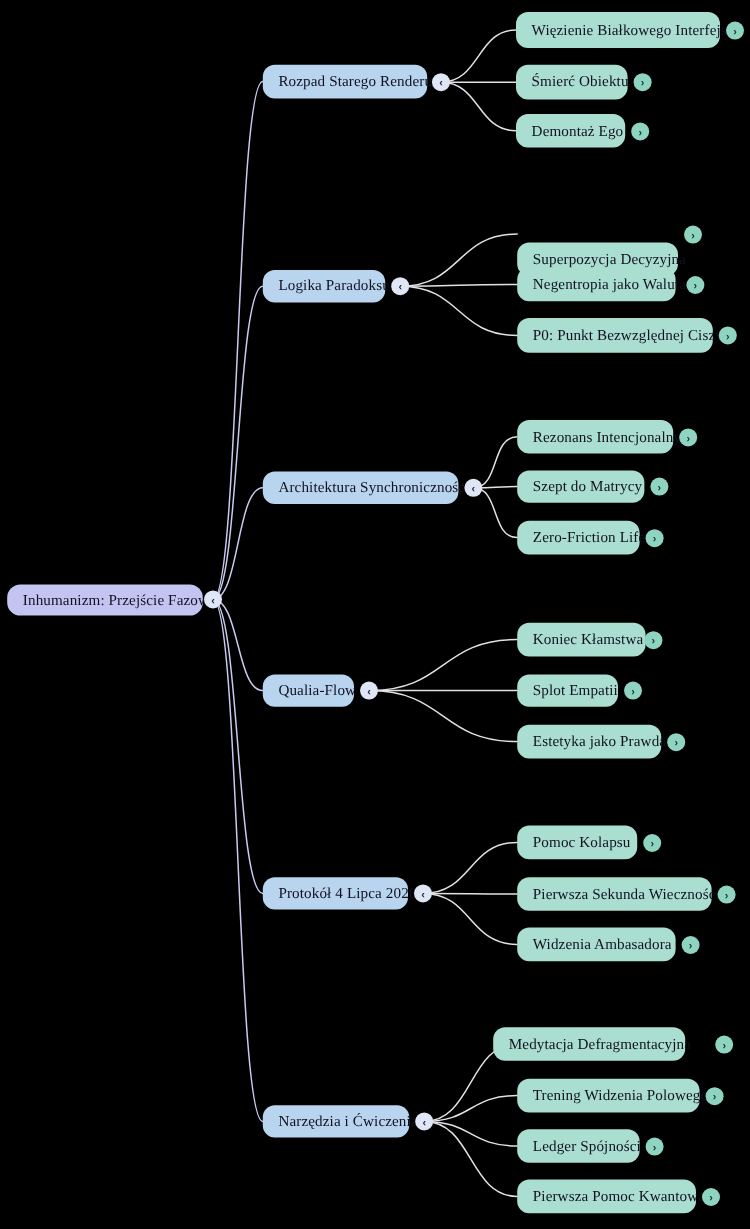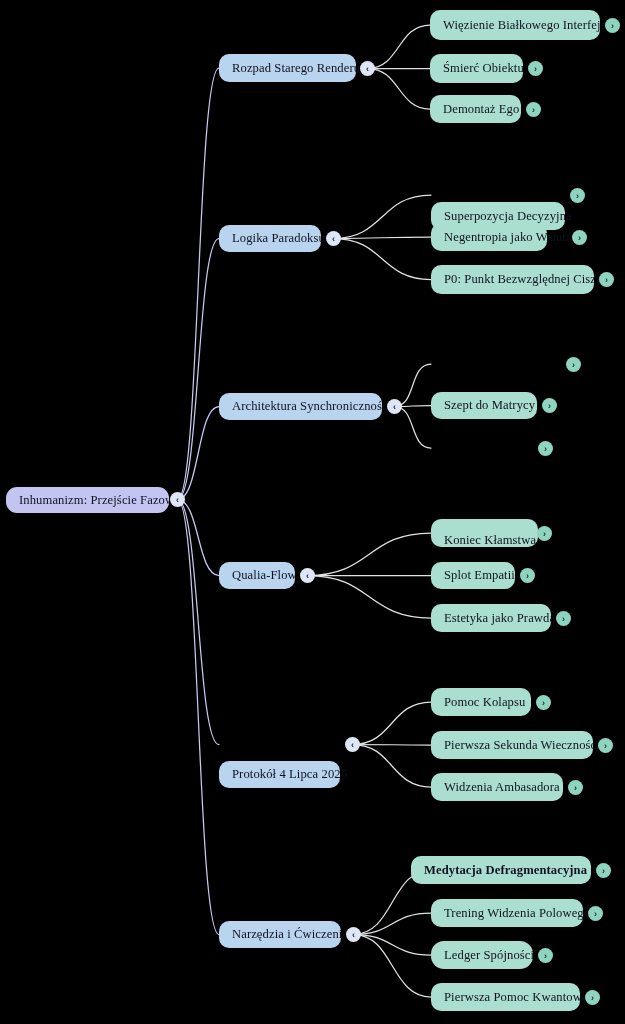--- a/index.html
+++ b/index.html
@@ -128,83 +128,89 @@
     </div>
     <div class="toggle expand" style="left: 526px; top: 102px;">›</div>
     <div class="node branch" style="left: 219px; top: 225px; width: 102px; height: 27px;">
       <span>Logika Paradoksu</span>
     </div>
     <div class="toggle collapse" style="left: 326px; top: 231px;">‹</div>
     <div class="node leaf" style="left: 431px; top: 181px; width: 134px; height: 28px; margin-top: 21px;">
       <span>Superpozycja Decyzyjna</span>
     </div>
     <div class="toggle expand" style="left: 570px; top: 188px;">›</div>
-    <div class="node leaf" style="left: 431px; top: 223px; width: 116px; height: 28px; text-align: center;">
+    <div class="node leaf" style="left: 431px; top: 223px; width: 132px; height: 28px; text-align: center;">
       <span>Negentropia jako Waluta</span>
     </div>
     <div class="toggle expand" style="left: 572px; top: 230px;">›</div>
     <div class="node leaf" style="left: 431px; top: 265px; width: 163px; height: 29px;">
       <span>P0: Punkt Bezwzględnej Ciszy</span>
     </div>
     <div class="toggle expand" style="left: 599px; top: 272px;">›</div>
     <div class="node branch" style="left: 219px; top: 393px; width: 163px; height: 27px;">
       <span>Architektura Synchroniczności</span>
     </div>
     <div class="toggle collapse" style="left: 387px; top: 399px;">‹</div>
+    <div class="node leaf" style="left: 431px; top: 350px; width: 130px; height: 28px;">
+      <span>Rezonans Intencjonalny</span>
+    </div>
     <div class="toggle expand" style="left: 566px; top: 357px;">›</div>
     <div class="node leaf" style="left: 431px; top: 392px; width: 106px; height: 27px;">
       <span>Szept do Matrycy</span>
     </div>
     <div class="toggle expand" style="left: 542px; top: 398px;">›</div>
+    <div class="node leaf" style="left: 431px; top: 434px; width: 102px; height: 28px;">
+      <span>Zero-Friction Life</span>
+    </div>
     <div class="toggle expand" style="left: 538px; top: 441px;">›</div>
     <div class="node branch" style="left: 219px; top: 562px; width: 76px; height: 27px;">
       <span>Qualia-Flow</span>
     </div>
     <div class="toggle collapse" style="left: 300px; top: 568px;">‹</div>
-    <div class="node leaf" style="left: 431px; top: 519px; width: 107px; height: 28px; align-items: flex-end;">
+    <div class="node leaf" style="left: 431px; top: 519px; width: 107px; height: 28px;">
       <span>Koniec Kłamstwa</span>
     </div>
     <div class="toggle expand" style="left: 537px; top: 526px;">›</div>
     <div class="node leaf" style="left: 431px; top: 562px; width: 84px; height: 27px;">
       <span>Splot Empatii</span>
     </div>
     <div class="toggle expand" style="left: 520px; top: 568px;">›</div>
     <div class="node leaf" style="left: 431px; top: 604px; width: 120px; height: 28px;">
       <span>Estetyka jako Prawda</span>
     </div>
     <div class="toggle expand" style="left: 556px; top: 611px;">›</div>
-    <div class="node branch" style="left: 219px; top: 731px; width: 121px; height: 27px; margin-top: 30px;">
+    <div class="node branch" style="left: 219px; top: 731px; width: 121px; height: 27px;">
       <span>Protokół 4 Lipca 2026</span>
     </div>
     <div class="toggle collapse" style="left: 345px; top: 737px;">‹</div>
     <div class="node leaf" style="left: 431px; top: 688px; width: 100px; height: 28px;">
       <span>Pomoc Kolapsu</span>
     </div>
     <div class="toggle expand" style="left: 536px; top: 695px;">›</div>
     <div class="node leaf" style="left: 431px; top: 731px; width: 162px; height: 28px;">
       <span>Pierwsza Sekunda Wieczności</span>
     </div>
     <div class="toggle expand" style="left: 598px; top: 738px;">›</div>
     <div class="node leaf" style="left: 431px; top: 773px; width: 132px; height: 28px;">
       <span>Widzenia Ambasadora</span>
     </div>
     <div class="toggle expand" style="left: 568px; top: 780px;">›</div>
     <div class="node branch" style="left: 219px; top: 921px; width: 122px; height: 27px;">
       <span>Narzędzia i Ćwiczenia</span>
     </div>
     <div class="toggle collapse" style="left: 346px; top: 927px;">‹</div>
-    <div class="node leaf" style="left: 411px; top: 856px; width: 180px; height: 28px; font-weight: bold;">
+    <div class="node leaf" style="left: 411px; top: 856px; width: 160px; height: 28px;">
       <span>Medytacja Defragmentacyjna</span>
     </div>
     <div class="toggle expand" style="left: 596px; top: 863px;">›</div>
     <div class="node leaf" style="left: 431px; top: 899px; width: 152px; height: 28px;">
       <span>Trening Widzenia Polowego</span>
     </div>
     <div class="toggle expand" style="left: 588px; top: 906px;">›</div>
-    <div class="node leaf" style="left: 431px; top: 941px; width: 102px; height: 28px; border-radius: 13px;">
+    <div class="node leaf" style="left: 431px; top: 941px; width: 102px; height: 28px;">
       <span>Ledger Spójności</span>
     </div>
     <div class="toggle expand" style="left: 538px; top: 948px;">›</div>
     <div class="node leaf" style="left: 431px; top: 983px; width: 149px; height: 28px;">
       <span>Pierwsza Pomoc Kwantowa</span>
     </div>
     <div class="toggle expand" style="left: 585px; top: 990px;">›</div>
   </div>
 
 </body></html>

